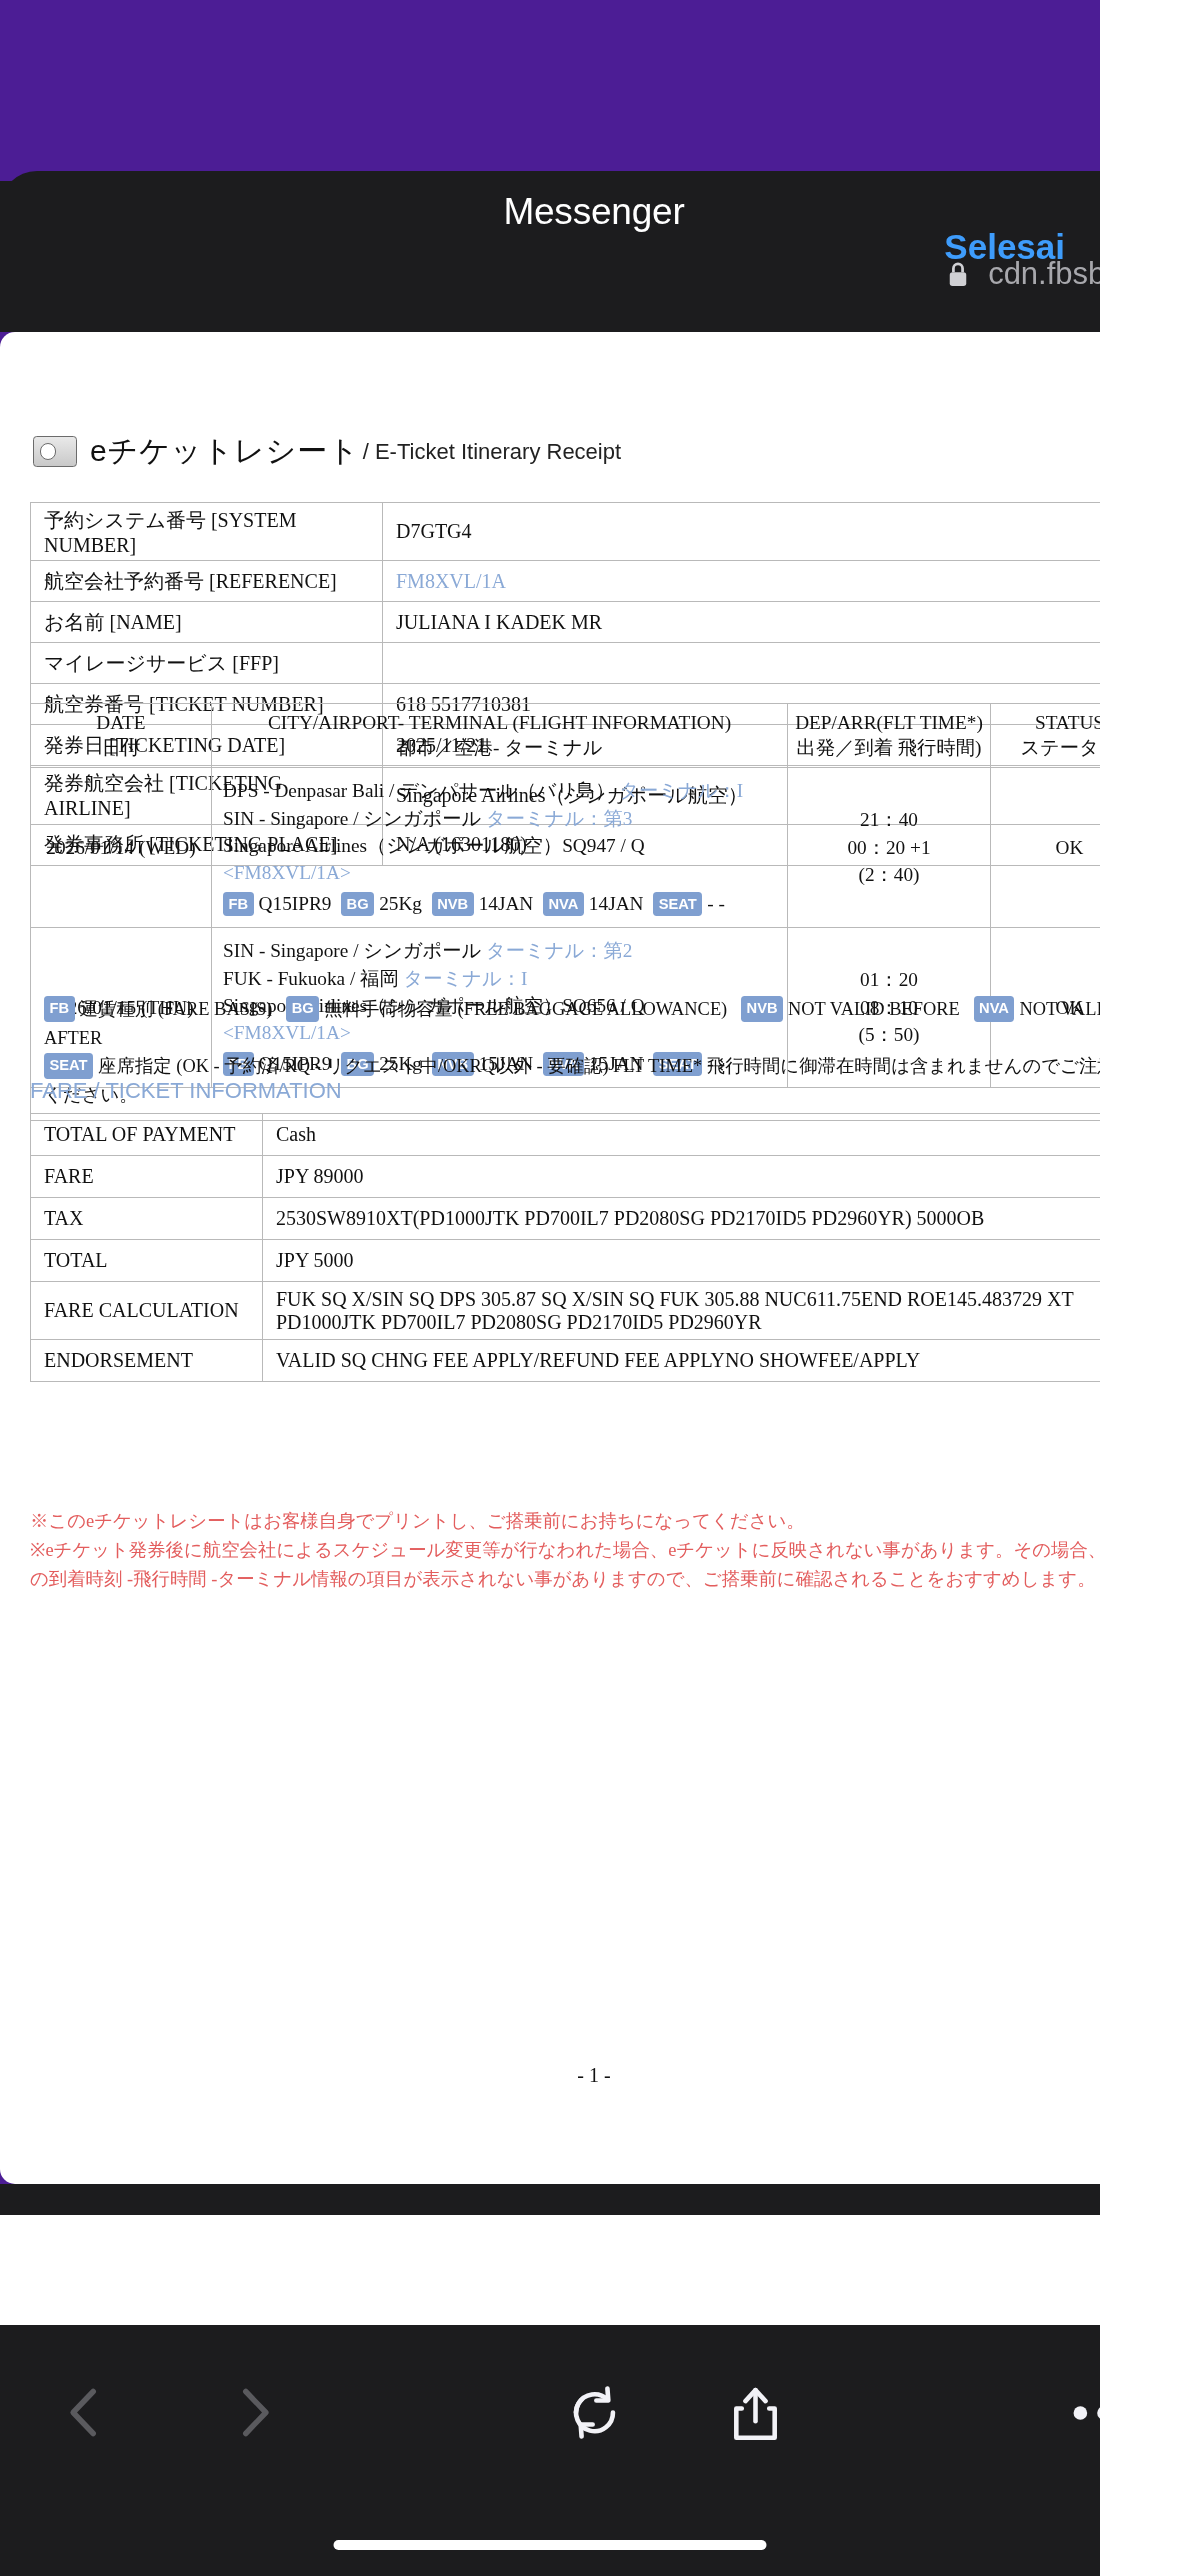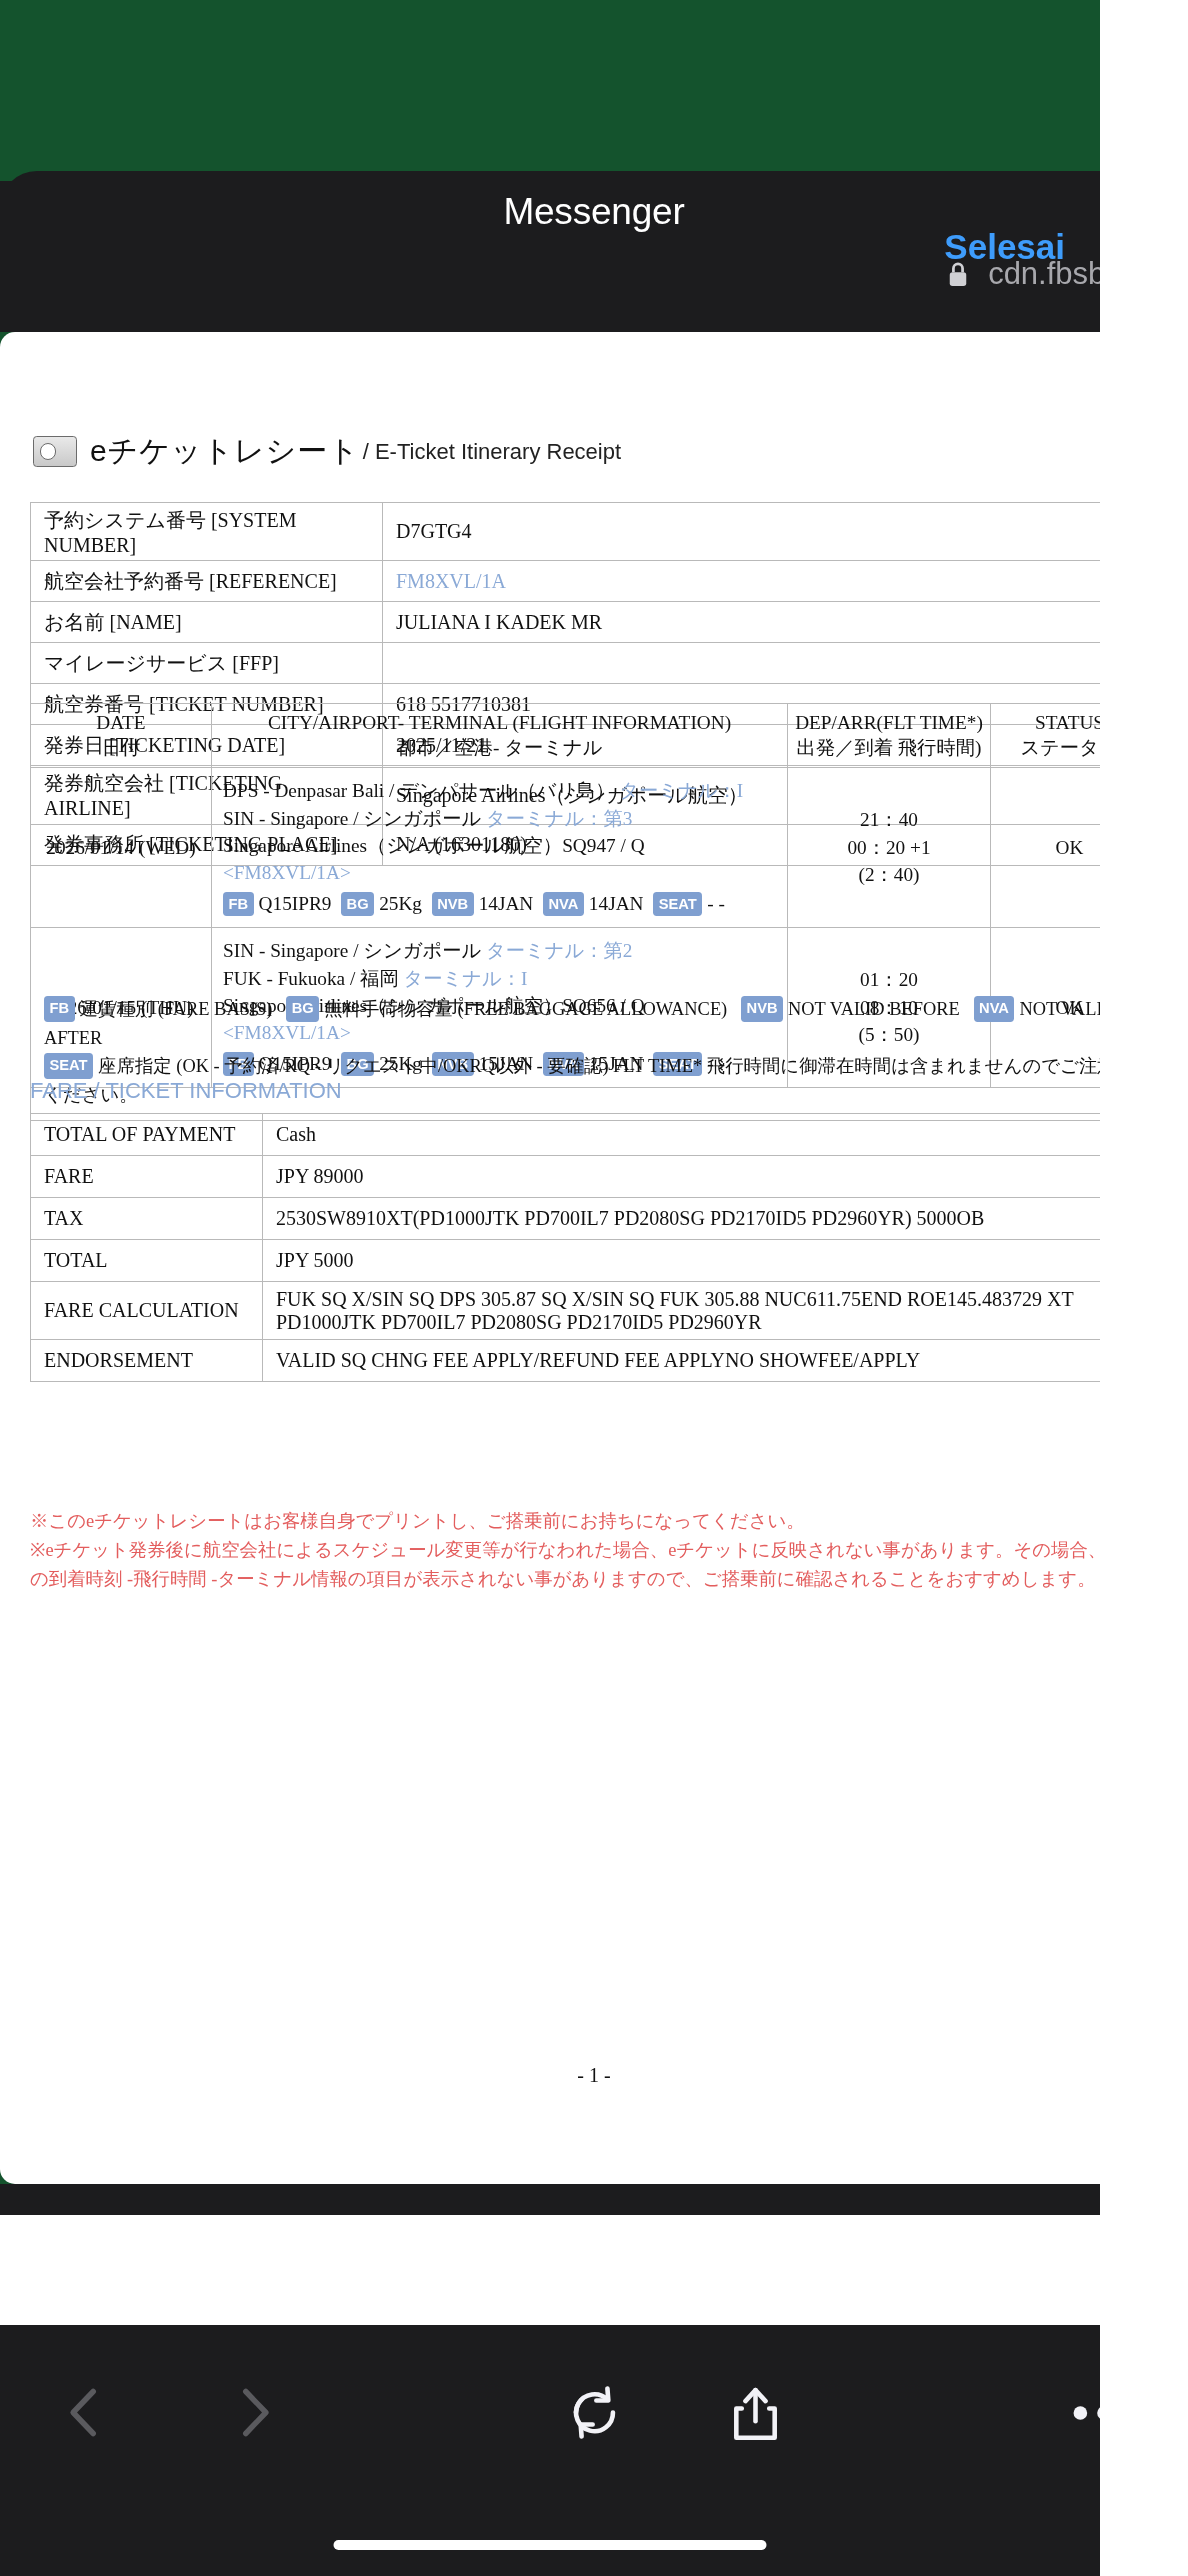--- a/index.html
+++ b/index.html
@@ -5,21 +5,21 @@
   * { box-sizing: border-box; }
   html, body {
     margin: 0; padding: 0;
     width: 1188px; height: 2576px;
     background: #ffffff;
     font-family: "Liberation Serif", serif;
   }
   #page {
     position: relative;
     width: 1100px; height: 2576px;
-    background: #14532d;
+    background: #4c1d95;
     overflow: hidden;
     padding-left: 16px;
   }
 
   
   .sheet-top {
     position: absolute;
     top: 171px; left: 0; width: 1188px; height: 160px;
     background: #1c1c1e;
     border-top-left-radius: 37px;

